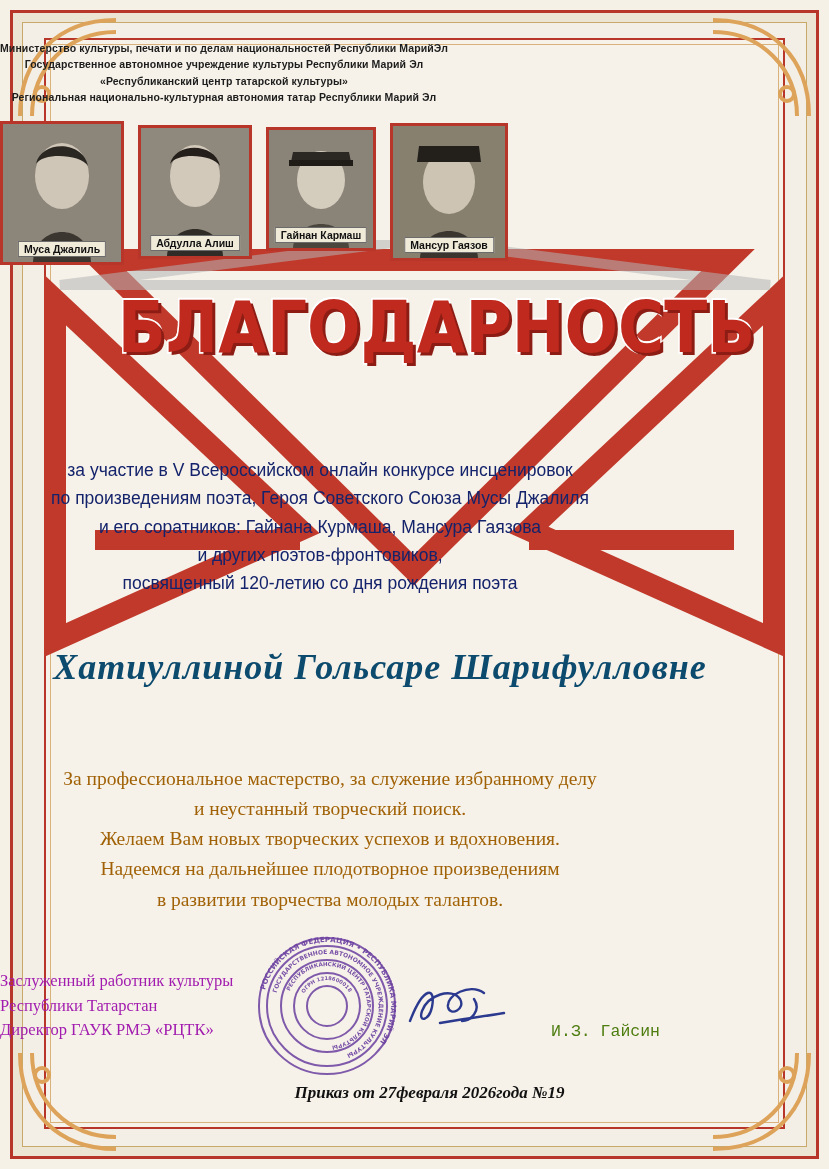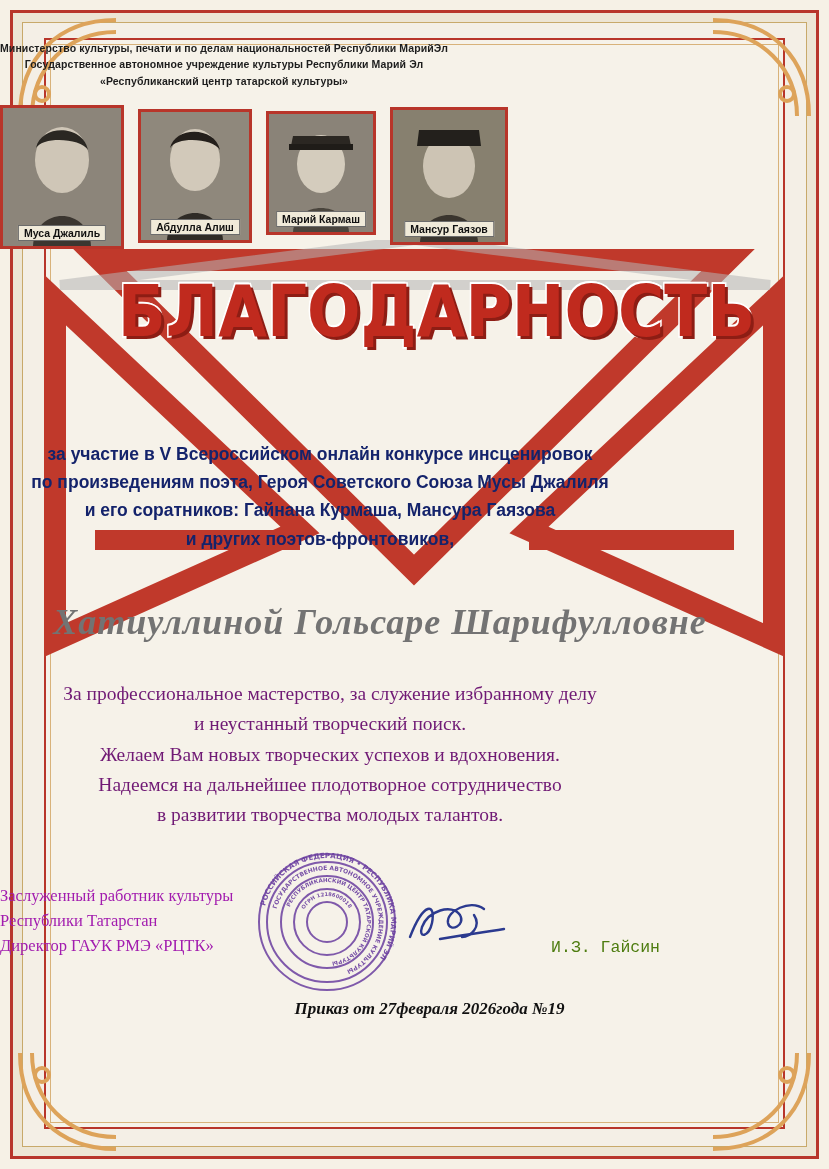--- a/index.html
+++ b/index.html
@@ -139,39 +139,39 @@
        3px 3px 0 #8d1d14,
       -1px -1px 0 #ffffff;
     transform: scaleY(1.12);
   }
   .reason {
     margin-top: 92px;
     width: 640px;
     text-align: center;
     color: #14236b;
     font-size: 17.5px;
-    font-weight: bold;
+    font-weight: normal;
     line-height: 1.62;
   }
   .recipient {
     margin-top: 48px;
     width: 760px;
     text-align: center;
     font-family: "Liberation Serif", serif;
     font-style: italic;
     font-weight: bold;
     font-size: 36px;
-    color: #737373;
+    color: #0c4a6e;
     letter-spacing: 1px;
   }
   .wish {
-    margin-top: 36px;
+    margin-top: 76px;
     width: 660px;
     text-align: center;
-    color: #701a75;
+    color: #a16207;
     font-family: "Liberation Serif", serif;
     font-size: 19.5px;
     line-height: 1.55;
   }
   .sign-row {
     margin-top: 54px;
     width: 660px;
     display: flex;
     justify-content: space-between;
     align-items: flex-end;
@@ -304,20 +304,21 @@
       </g>
     </svg>
   </div>
 
   <div class="content">
 
     <div class="org-block">
       <div>Министерство культуры, печати и по делам национальностей Республики МарийЭл</div>
       <div>Государственное автономное учреждение культуры Республики Марий Эл</div>
       <div>«Республиканский центр татарской культуры»</div>
+      <div>Региональная национально-культурная автономия татар Республики Марий Эл</div>
     </div>
 
     <div class="portraits">
 
       <div class="portrait" style="width:118px;height:138px;margin-bottom:0">
         <div class="ph" style="width:118px;height:138px"></div>
         <svg class="face" viewBox="0 0 118 138">
           <rect width="118" height="138" fill="#8c857a"></rect>
           <ellipse cx="59" cy="52" rx="27" ry="33" fill="#cfc6b7"></ellipse>
           <path d="M30,138 C32,98 86,98 88,138 Z" fill="#3b3630"></path>
@@ -339,21 +340,21 @@
 
       <div class="portrait" style="width:104px;height:118px;margin-bottom:14px">
         <div class="ph" style="width:104px;height:118px"></div>
         <svg class="face" viewBox="0 0 104 118">
           <rect width="104" height="118" fill="#8a8378"></rect>
           <ellipse cx="52" cy="50" rx="24" ry="29" fill="#d4ccbd"></ellipse>
           <path d="M24,118 C26,86 78,86 80,118 Z" fill="#4a453d"></path>
           <path d="M22,32 L82,32 L80,22 L24,22 Z" fill="#2b2722"></path>
           <rect x="20" y="30" width="64" height="6" fill="#1f1c18"></rect>
         </svg>
-        <div class="pname">Марий Кармаш</div>
+        <div class="pname">Гайнан Кармаш</div>
       </div>
 
       <div class="portrait" style="width:112px;height:132px;margin-bottom:4px">
         <div class="ph" style="width:112px;height:132px"></div>
         <svg class="face" viewBox="0 0 112 132">
           <rect width="112" height="132" fill="#87806f"></rect>
           <ellipse cx="56" cy="56" rx="26" ry="32" fill="#cdc4b4"></ellipse>
           <path d="M27,132 C29,96 83,96 85,132 Z" fill="#3a352e"></path>
           <path d="M24,36 L88,36 L86,20 L26,20 Z" fill="#23201c"></path>
         </svg>
@@ -364,29 +365,30 @@
 
     <div class="title-wrap">
       <span class="title">БЛАГОДАРНОСТЬ</span>
     </div>
 
     <div class="reason">
       <div>за участие в V Всероссийском онлайн конкурсе инсценировок</div>
       <div>по произведениям поэта, Героя Советского Союза Мусы Джалиля</div>
       <div>и его соратников: Гайнана Курмаша, Мансура Гаязова</div>
       <div>и других поэтов-фронтовиков,</div>
+      <div>посвященный 120-летию со дня рождения поэта</div>
     </div>
 
     <div class="recipient">Хатиуллиной  Гольсаре  Шарифулловне</div>
 
     <div class="wish">
       <div>За профессиональное мастерство, за служение избранному делу</div>
       <div>и неустанный творческий поиск.</div>
       <div>Желаем Вам новых творческих успехов и вдохновения.</div>
-      <div>Надеемся на дальнейшее плодотворное сотрудничество</div>
+      <div>Надеемся на дальнейшее плодотворное произведениям</div>
       <div>в развитии творчества молодых талантов.</div>
     </div>
 
     <div class="sign-row">
       <div class="sign-left">
         <div>Заслуженный работник культуры</div>
         <div>Республики Татарстан</div>
         <div>Директор ГАУК РМЭ «РЦТК»</div>
       </div>
 

